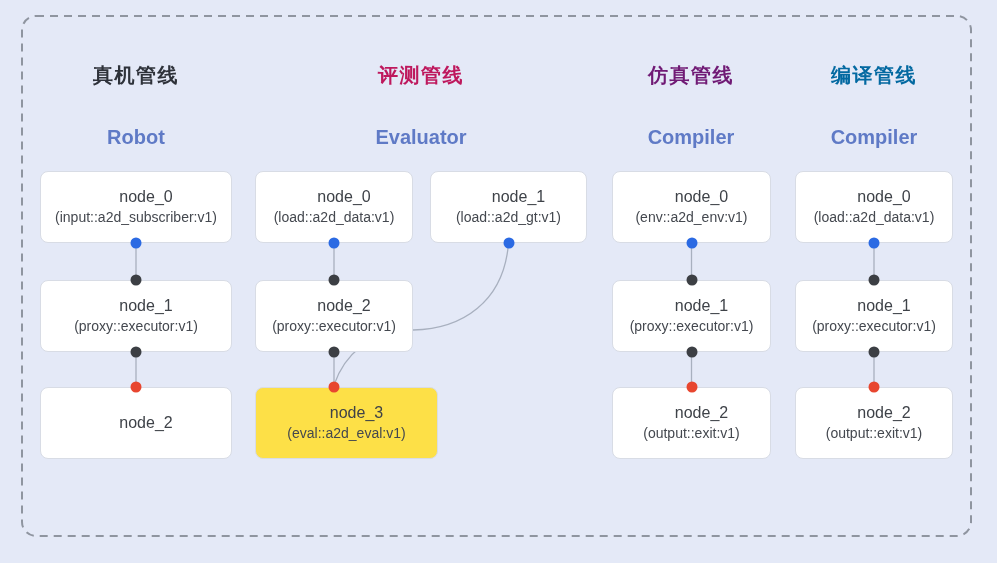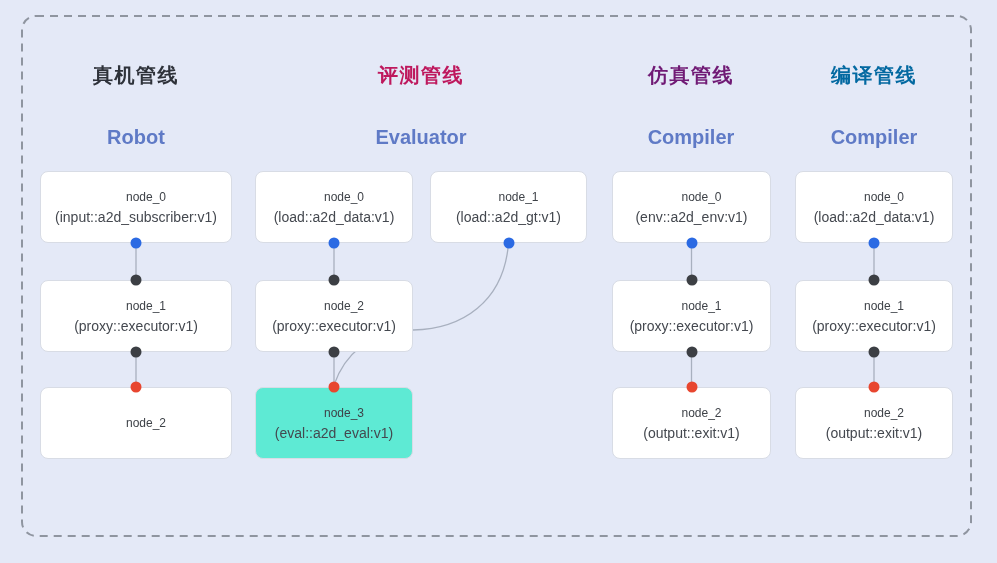--- a/index.html
+++ b/index.html
@@ -26,21 +26,21 @@
   .node{
     position:absolute;z-index:2;
     background:#ffffff;
     border:1px solid #d8dce5;
     border-radius:8px;
     box-sizing:border-box;
     display:flex;flex-direction:column;
     align-items:center;justify-content:center;
     gap:3px;
   }
-  .node .node-name{font-size:12px;color:#3e4248;line-height:18px;margin-left:20px;}
+  .node .node-name{font-size:16px;color:#3e4248;line-height:18px;margin-left:20px;}
   .node .node-type{font-size:14px;color:#44484f;line-height:17px;white-space:nowrap;}
   .port{
     position:absolute;z-index:3;
     width:11px;height:11px;border-radius:50%;
     transform:translate(-50%,-50%);
   }
 </style>
 </head>
 <body>
 
@@ -89,21 +89,21 @@
       <div class="node-name" style="color: rgb(62, 66, 72);">node_1</div>
       <div class="node-type">(load::a2d_gt:v1)</div>
     </div>
     <div class="port" style="left: 508.5px; top: 243px; background: rgb(43, 106, 227);"></div>
     <div class="node" style="left: 255px; top: 280px; width: 158px; height: 72px; background: rgb(255, 255, 255); border-color: rgb(216, 220, 229);">
       <div class="node-name" style="color: rgb(62, 66, 72);">node_2</div>
       <div class="node-type">(proxy::executor:v1)</div>
     </div>
     <div class="port" style="left: 334px; top: 280px; background: rgb(60, 63, 68);"></div>
     <div class="port" style="left: 334px; top: 352px; background: rgb(60, 63, 68);"></div>
-    <div class="node" style="left: 255px; top: 387px; width: 158px; height: 72px; background: #5eead4; border-color: rgb(216, 220, 229);">
+    <div class="node" style="left: 255px; top: 387px; width: 183px; height: 72px; background: #fde047; border-color: rgb(216, 220, 229);">
       <div class="node-name" style="color: rgb(62, 66, 72);">node_3</div>
       <div class="node-type">(eval::a2d_eval:v1)</div>
     </div>
     <div class="port" style="left: 334px; top: 387px; background: rgb(232, 70, 47);"></div>
     <div class="node" style="left: 612px; top: 171px; width: 159px; height: 72px; background: rgb(255, 255, 255); border-color: rgb(216, 220, 229);">
       <div class="node-name" style="color: rgb(62, 66, 72);">node_0</div>
       <div class="node-type">(env::a2d_env:v1)</div>
     </div>
     <div class="port" style="left: 691.5px; top: 243px; background: rgb(43, 106, 227);"></div>
     <div class="node" style="left: 612px; top: 280px; width: 159px; height: 72px; background: rgb(255, 255, 255); border-color: rgb(216, 220, 229);">

